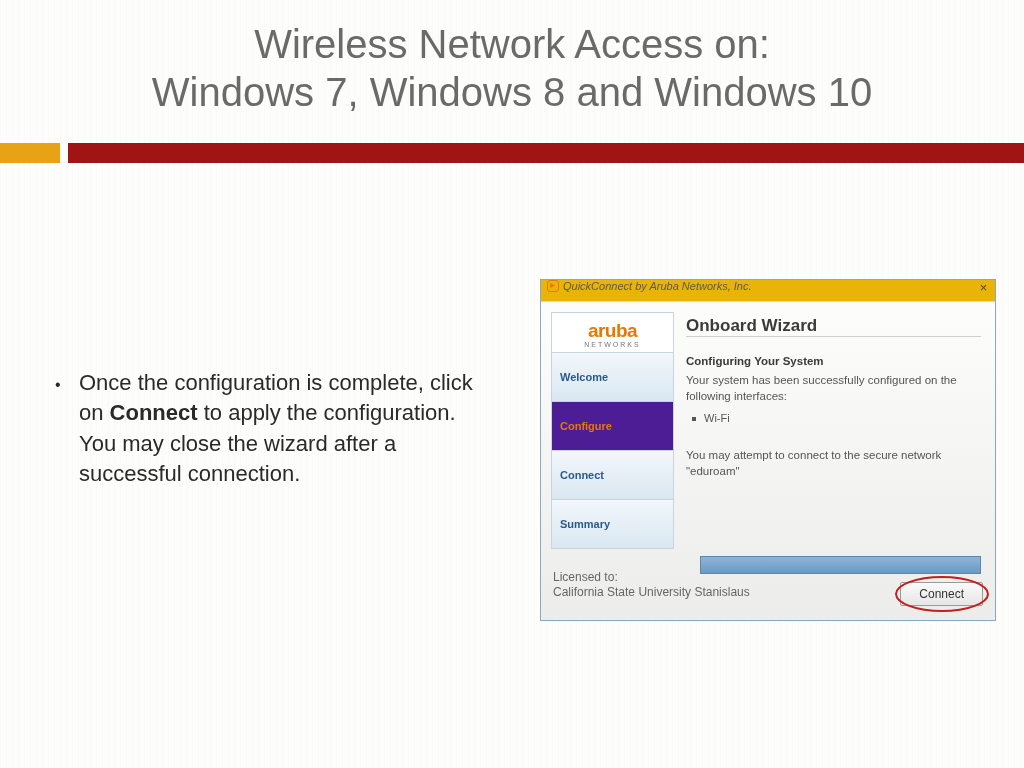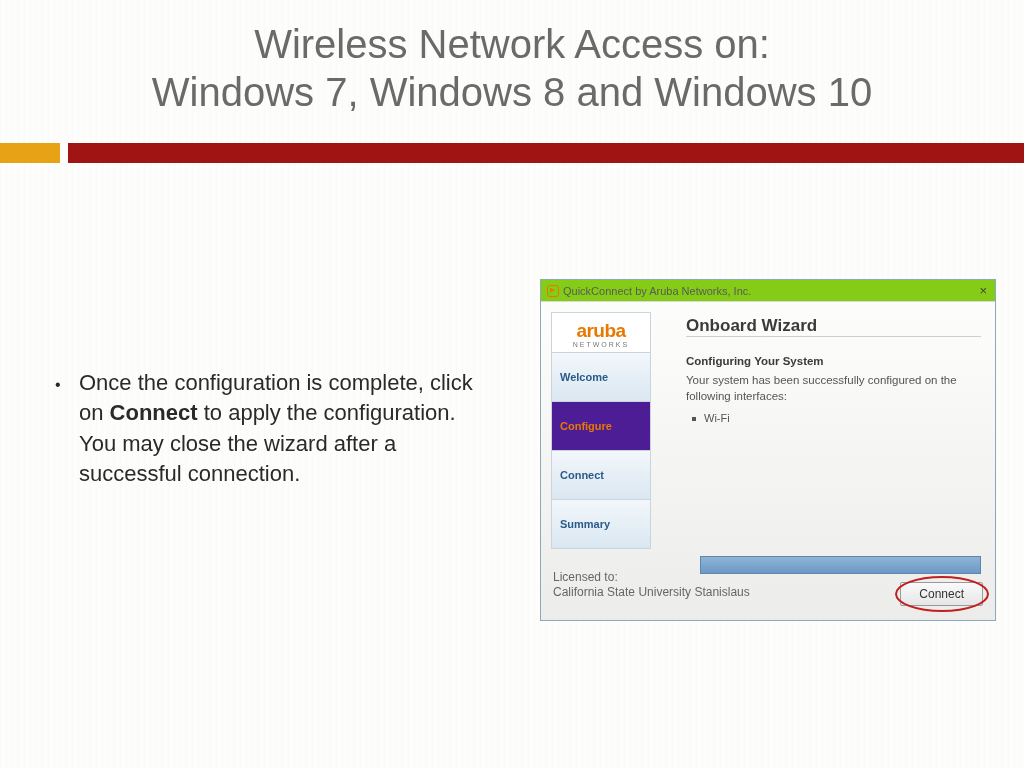--- a/index.html
+++ b/index.html
@@ -76,27 +76,28 @@
     position: absolute;
     left: 540px;
     top: 279px;
     width: 456px;
     height: 342px;
     border: 1px solid #8aa8c2;
     background: #f9f9f8;
   }
   .wizard-titlebar {
     height: 22px;
-    background: #84cc16;
+    background: #eab308;
     border-bottom: 1px solid #d8d8d8;
     display: flex;
-    align-items: center;
+    align-items: flex-start;
     padding: 0 6px;
     font-size: 11px;
     color: #5a5a5a;
+    font-style: italic;
   }
   .wizard-titlebar .q-icon {
     width: 12px; height: 12px;
     border: 1.5px solid #e87800;
     border-radius: 3px;
     margin-right: 4px;
     position: relative;
   }
   .wizard-titlebar .q-icon::after {
     content: "";
@@ -114,21 +115,21 @@
     padding: 0 2px;
   }
   .wizard-body {
     position: relative;
     height: calc(100% - 22px);
     background: linear-gradient(#fdfdfc, #ececea);
   }
   .wizard-sidebar {
     position: absolute;
     left: 10px; top: 10px;
-    width: 100px;
+    width: 123px;
     border: 1px solid #c8d4de;
     background: #fff;
   }
   .wizard-logo {
     text-align: center;
     padding: 8px 4px 4px 4px;
   }
   .wizard-logo .aruba {
     font-family: "Arial Black", Arial, sans-serif;
     font-weight: 900;
@@ -275,20 +276,21 @@
       <div class="nav-item active">Configure</div>
       <div class="nav-item">Connect</div>
       <div class="nav-item">Summary</div>
     </div>
 
     <div class="wizard-main">
       <div class="wizard-h1">Onboard Wizard</div>
       <div class="wizard-h2">Configuring Your System</div>
       <div class="wizard-p">Your system has been successfully configured on the following interfaces:</div>
       <div class="wizard-li">Wi-Fi</div>
+      <div class="wizard-p">You may attempt to connect to the secure network "eduroam"</div>
     </div>
 
     <div class="progress-bar"></div>
 
     <div class="license">
       <div>Licensed to:</div>
       <div>California State University Stanislaus</div>
     </div>
 
     <div class="connect-btn-wrap">

